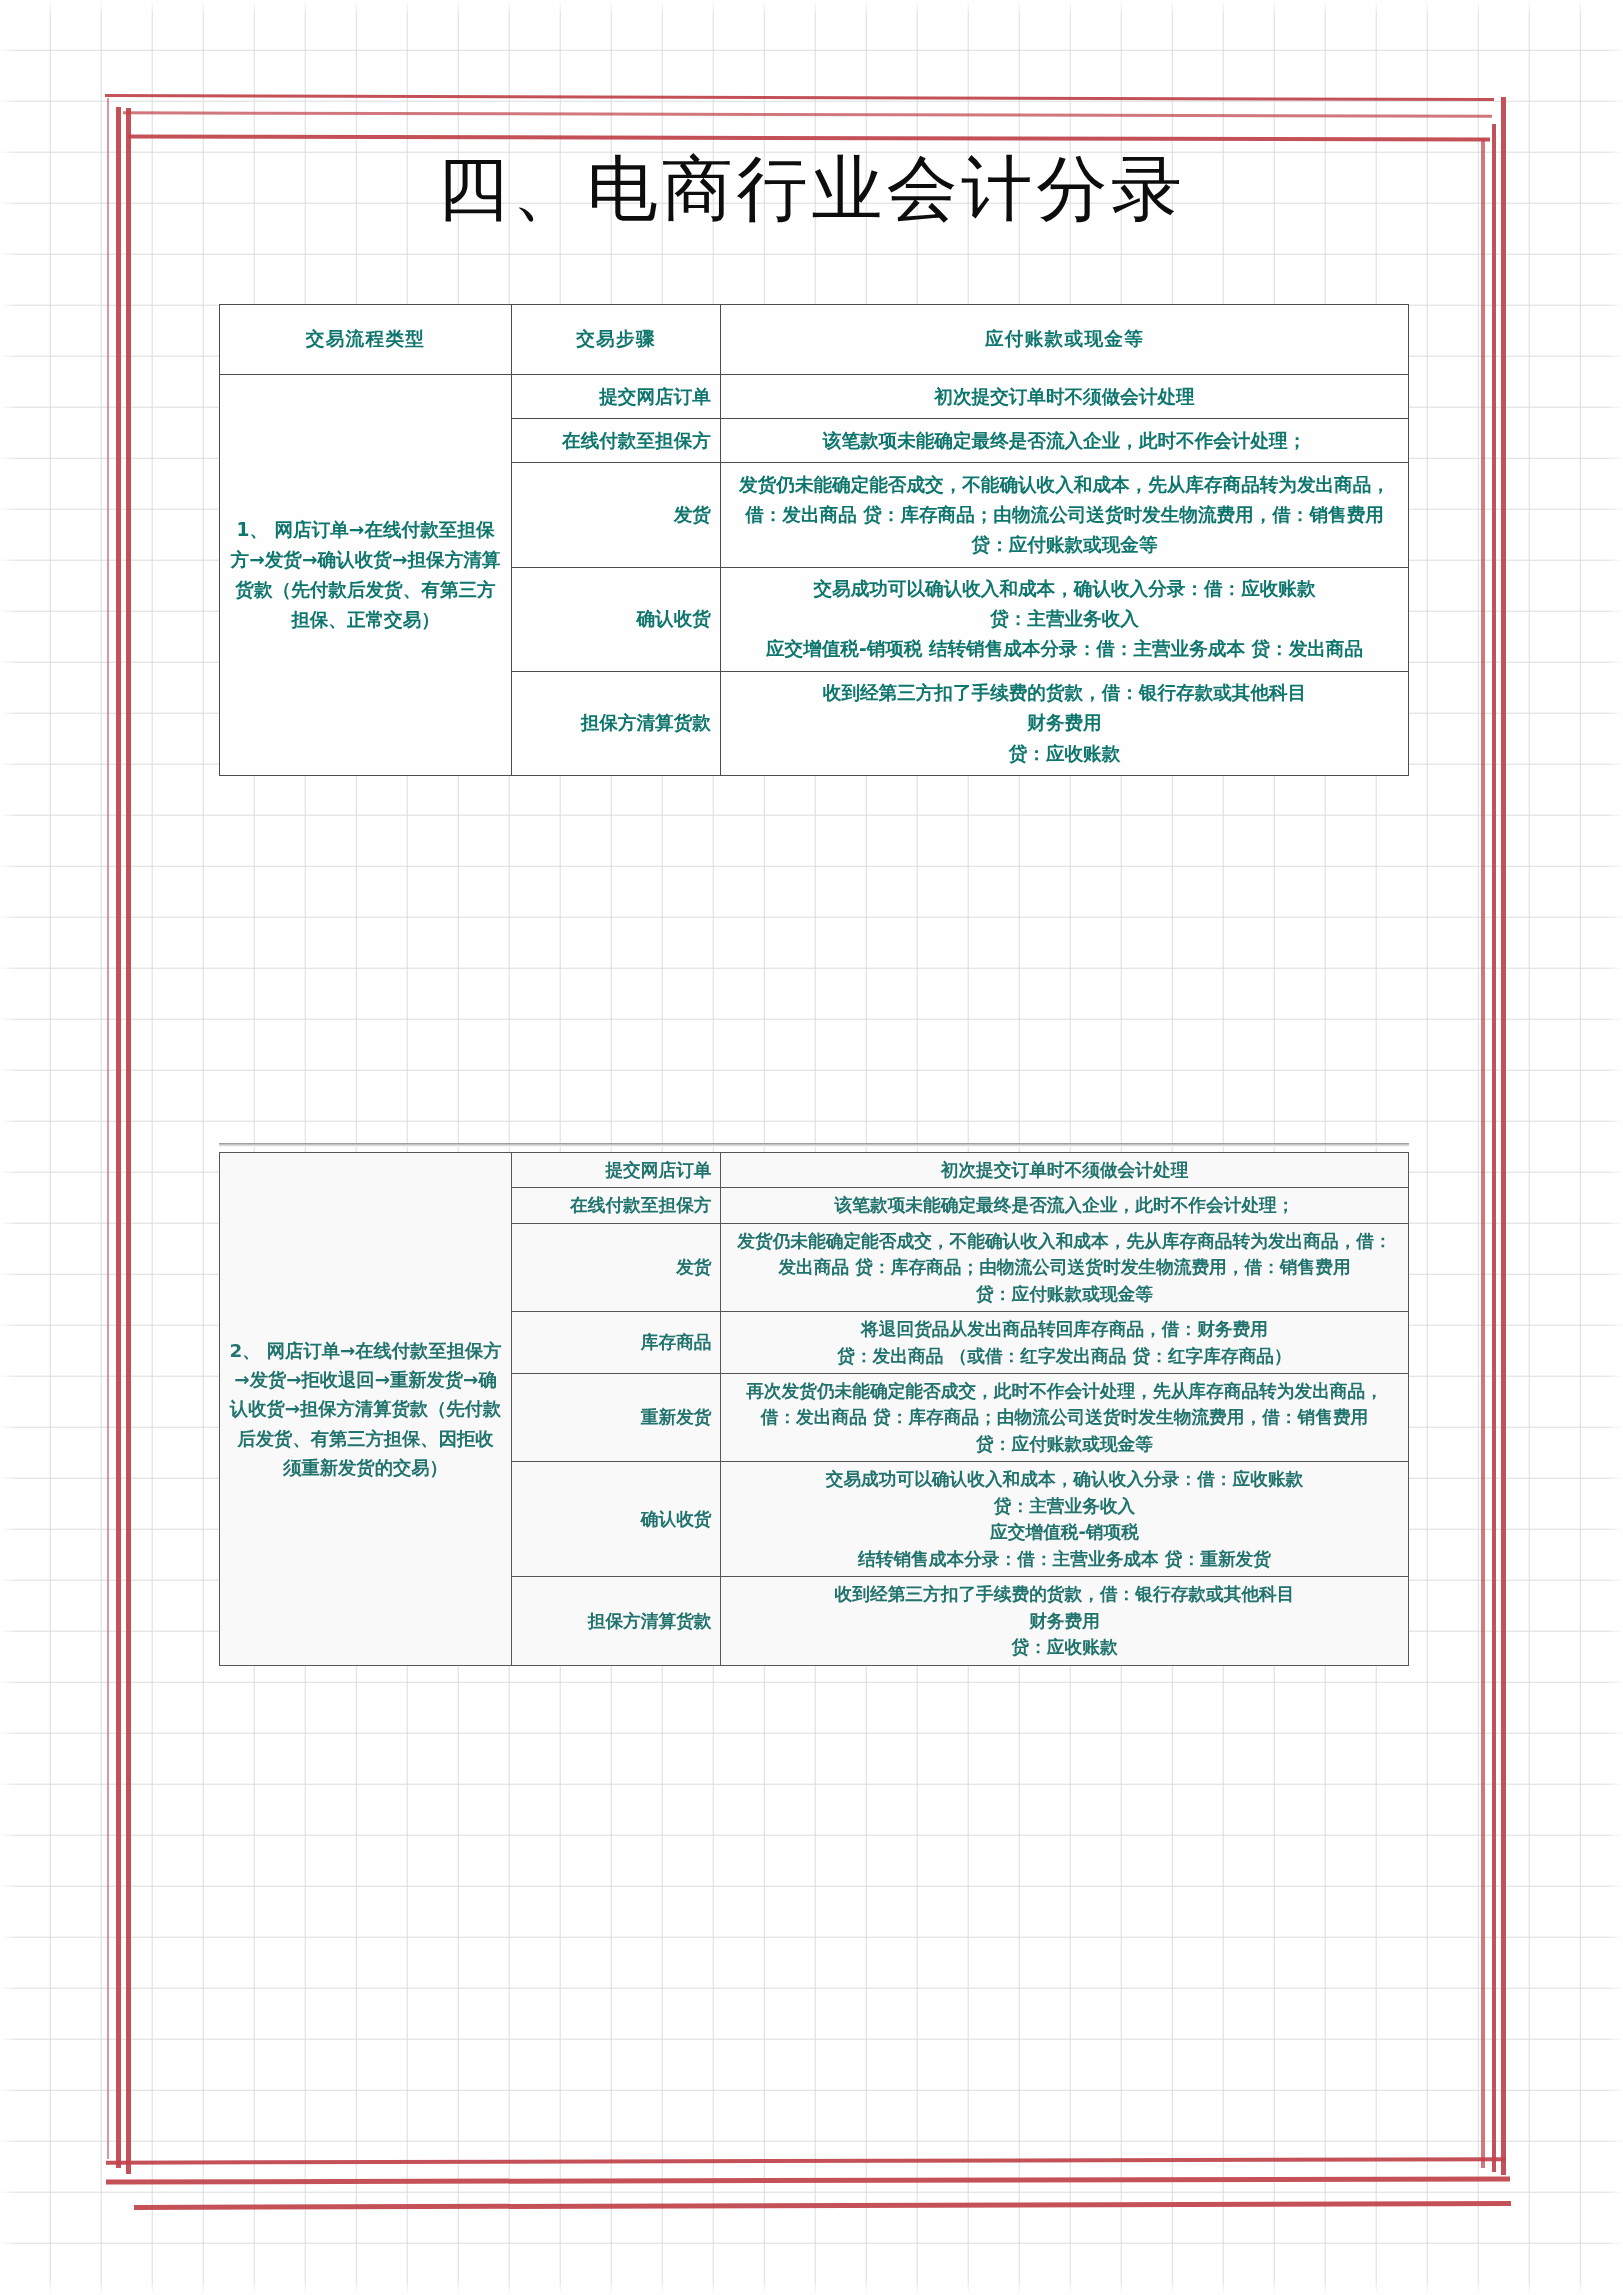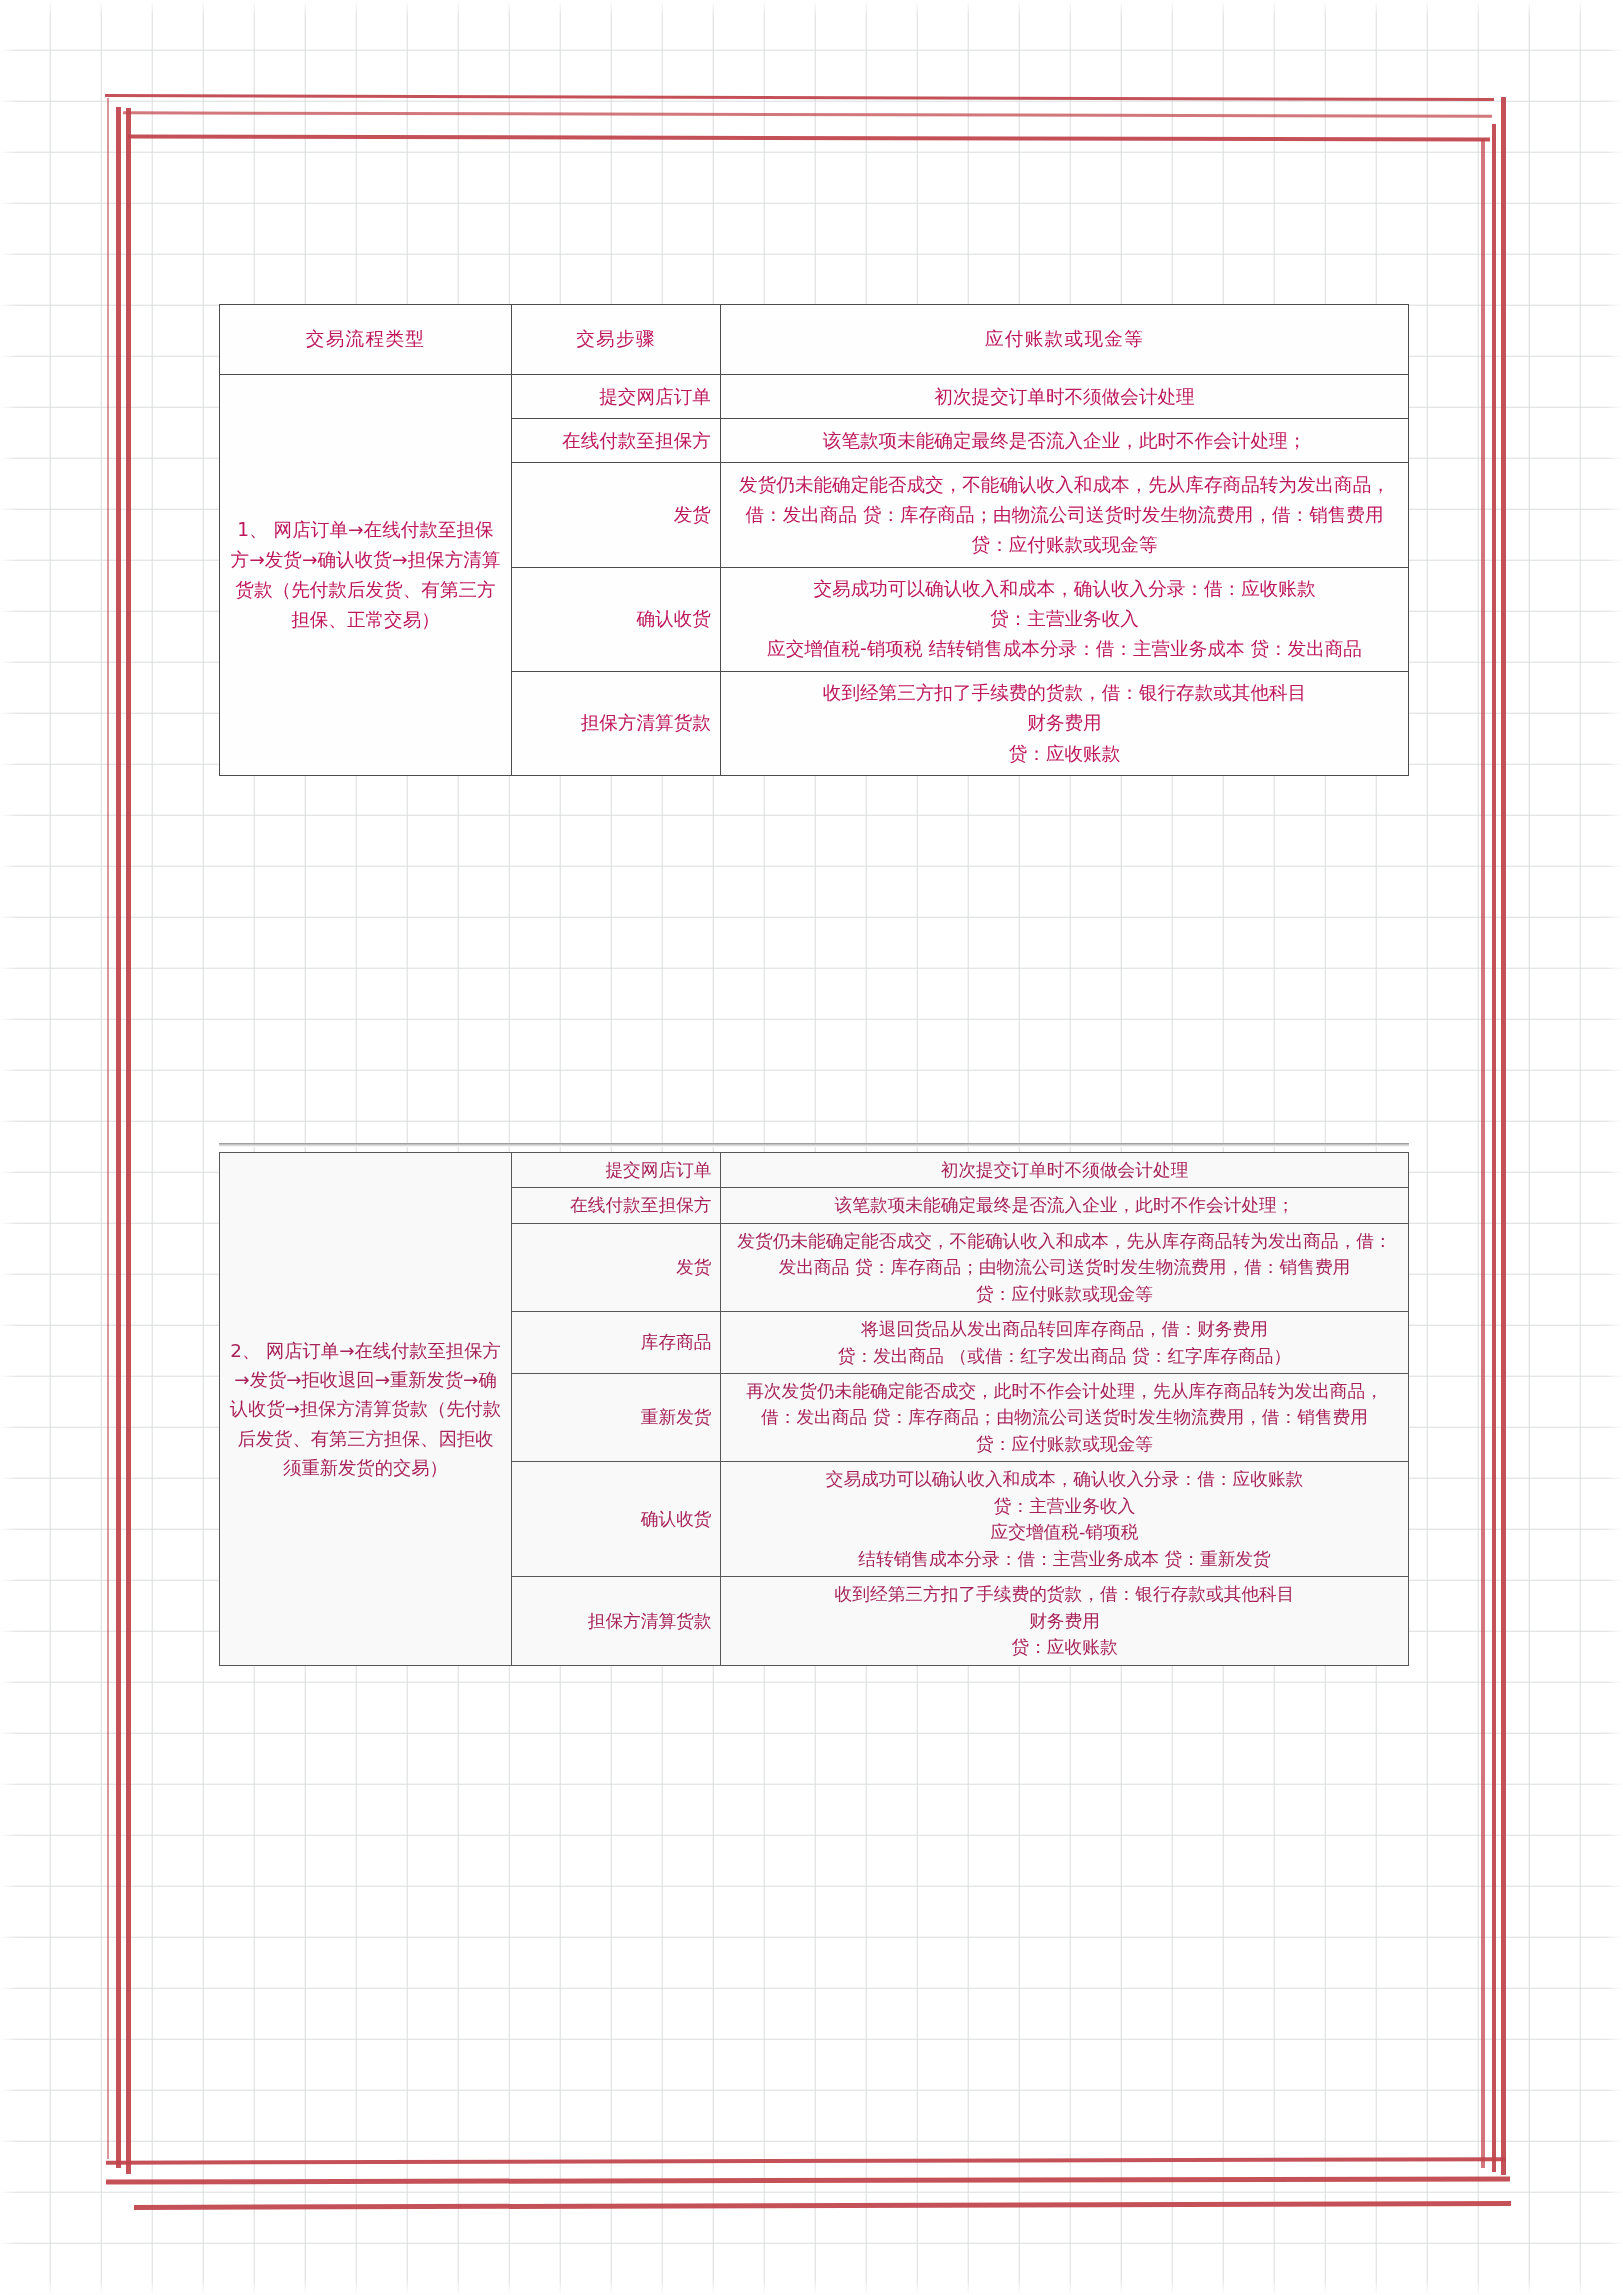--- a/index.html
+++ b/index.html
@@ -81,24 +81,24 @@
   table.grid {
     border-collapse: collapse;
     width: 1190px;
     table-layout: fixed;
     background: #fefefe;
   }
   table.grid td, table.grid th {
     border: 1.3px solid #4c4c4c;
     vertical-align: middle;
     padding: 6.5px 9.2px;
-    color: #be185d;
+    color: #0f766e;
     font-size: 18.6px;
     line-height: 1.62;
-    font-weight: 400;
+    font-weight: 700;
     background: #fefefe;
   }
   col.c-flow { width: 292px; }
   col.c-step { width: 209px; }
   col.c-acct { width: 688px; }
 
   thead th {
     background: #dceaf0;
     text-align: center;
     font-size: 26px;
@@ -163,20 +163,21 @@
   <div class="frame-line" style="left:126px; top:108px; width:4.6px; height:2066px;"></div>
 
   <div class="frame-line soft" style="left:1481px; top:139px; width:3.9px; height:2029px;"></div>
   <div class="frame-line" style="left:1492px; top:124px; width:3.9px; height:2048px;"></div>
   <div class="frame-line" style="left:1501px; top:97px; width:4.6px; height:2078px;"></div>
 
   <div class="frame-line" style="left:106px; top:2159px; width:1400px; height:3.9px; transform:rotate(-0.14deg);"></div>
   <div class="frame-line" style="left:106px; top:2178px; width:1404px; height:4.6px; transform:rotate(-0.12deg);"></div>
   <div class="frame-line" style="left:134px; top:2203px; width:1377px; height:5.2px; transform:rotate(-0.16deg);"></div>
 
+  <div id="doc-title">四、电商行业会计分录</div>
 
   <div class="tbl-wrap" id="tbl-wrap-1">
     <table class="grid" id="tbl-1">
       <colgroup>
         <col class="c-flow">
           <col class="c-step">
           <col class="c-acct">
       </colgroup>
       <thead>
         <tr>

